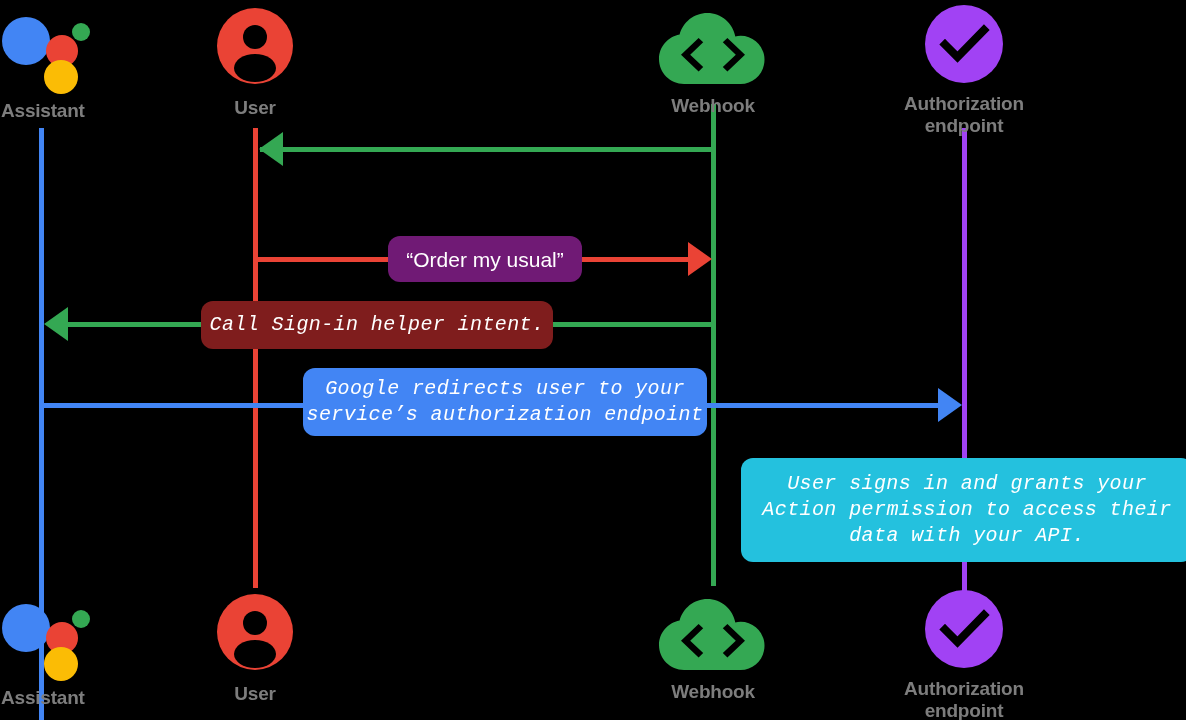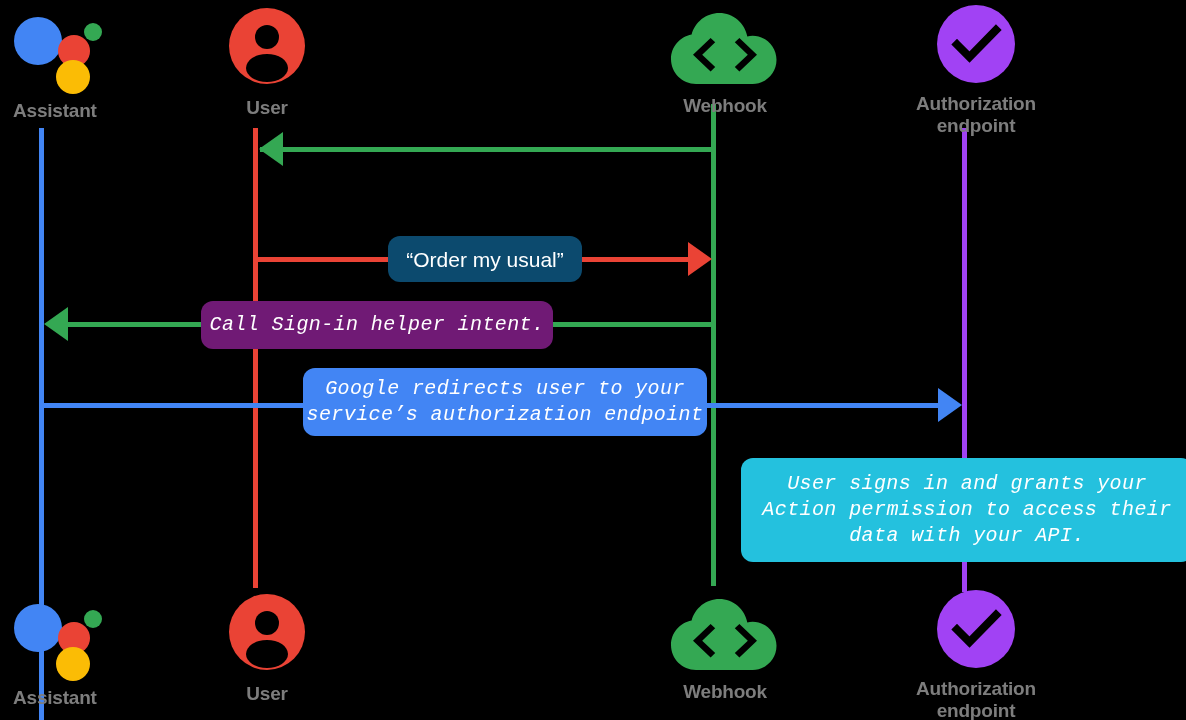--- a/index.html
+++ b/index.html
@@ -20,21 +20,20 @@
   .lifeline {
     position: absolute;
     width: 5px;
     border-radius: 0;
   }
 
   
   .actor {
     position: absolute;
     text-align: center;
-    padding-left: 12px;
   }
   .actor-label {
     color: #7d7d7d;
     font-weight: bold;
     font-size: 19px;
     line-height: 22px;
     letter-spacing: -0.2px;
     white-space: pre-line;
   }
   .actor-icon {
@@ -109,25 +108,25 @@
   <div class="arrow-line" style="left:253px; top:257px; width:436px; background:#EA4335;"></div>
   <div class="arrow-head right" style="left:688px; top:242px; border-left-color:#EA4335;"></div>
 
   <div class="arrow-line" style="left:68px; top:322px; width:647px; background:#34A853;"></div>
   <div class="arrow-head left" style="left:44px; top:307px; border-right-color:#34A853;"></div>
 
   <div class="arrow-line" style="left:39px; top:403px; width:901px; background:#4285F4;"></div>
   <div class="arrow-head right" style="left:938px; top:388px; border-left-color:#4285F4;"></div>
 
 
-  <div class="bubble sans" style="left:388px; top:236px; width:194px; height:46px; background:#0c4a6e;">
+  <div class="bubble sans" style="left:388px; top:236px; width:194px; height:46px; background:#701a75;">
     <span style="white-space:pre-line;">“Order my usual”</span>
   </div>
 
-  <div class="bubble mono" style="left:201px; top:301px; width:352px; height:48px; background:#701a75;">
+  <div class="bubble mono" style="left:201px; top:301px; width:352px; height:48px; background:#7f1d1d;">
     <span style="white-space:pre-line;">Call Sign-in helper intent.</span>
   </div>
 
   <div class="bubble mono" style="left:303px; top:368px; width:404px; height:68px; background:#4285F4;">
     <span style="white-space:pre-line;">Google redirects user to your
 service’s authorization endpoint</span>
   </div>
 
   <div class="bubble mono" style="left:741px; top:458px; width:452px; height:104px; background:#24C1DE;">
     <span style="white-space:pre-line;font-style:italic;">User signs in and grants your

